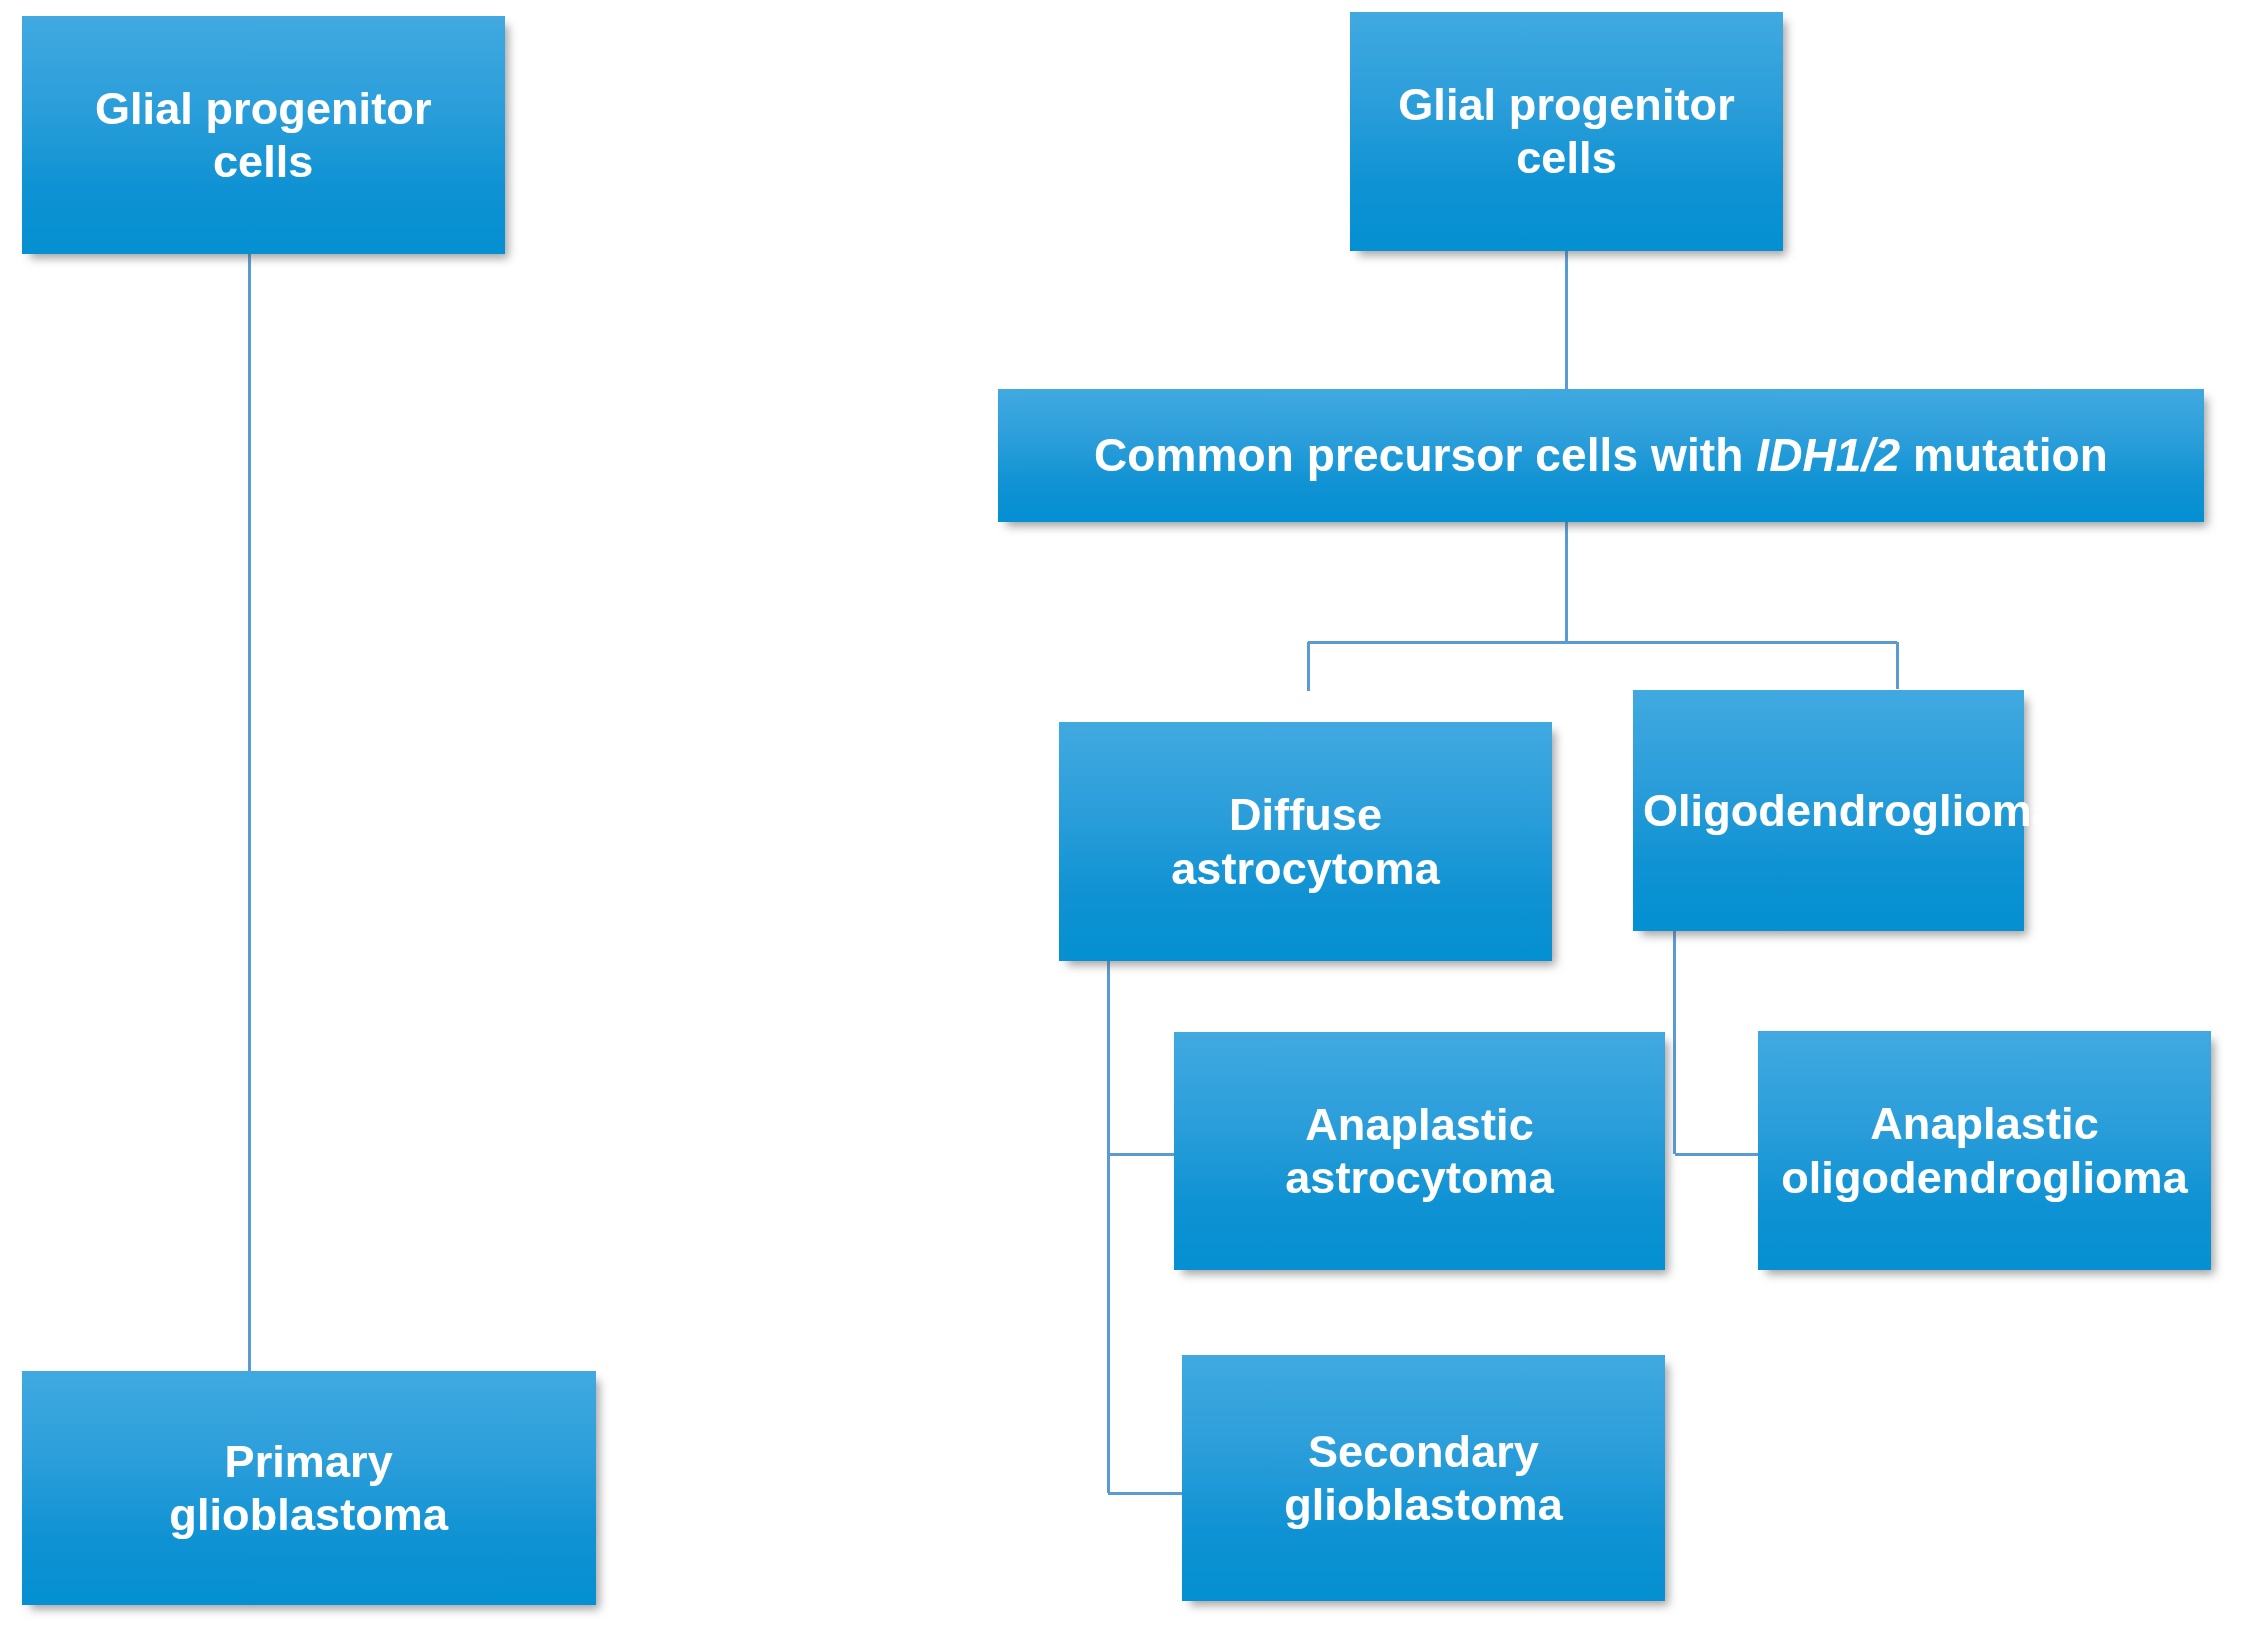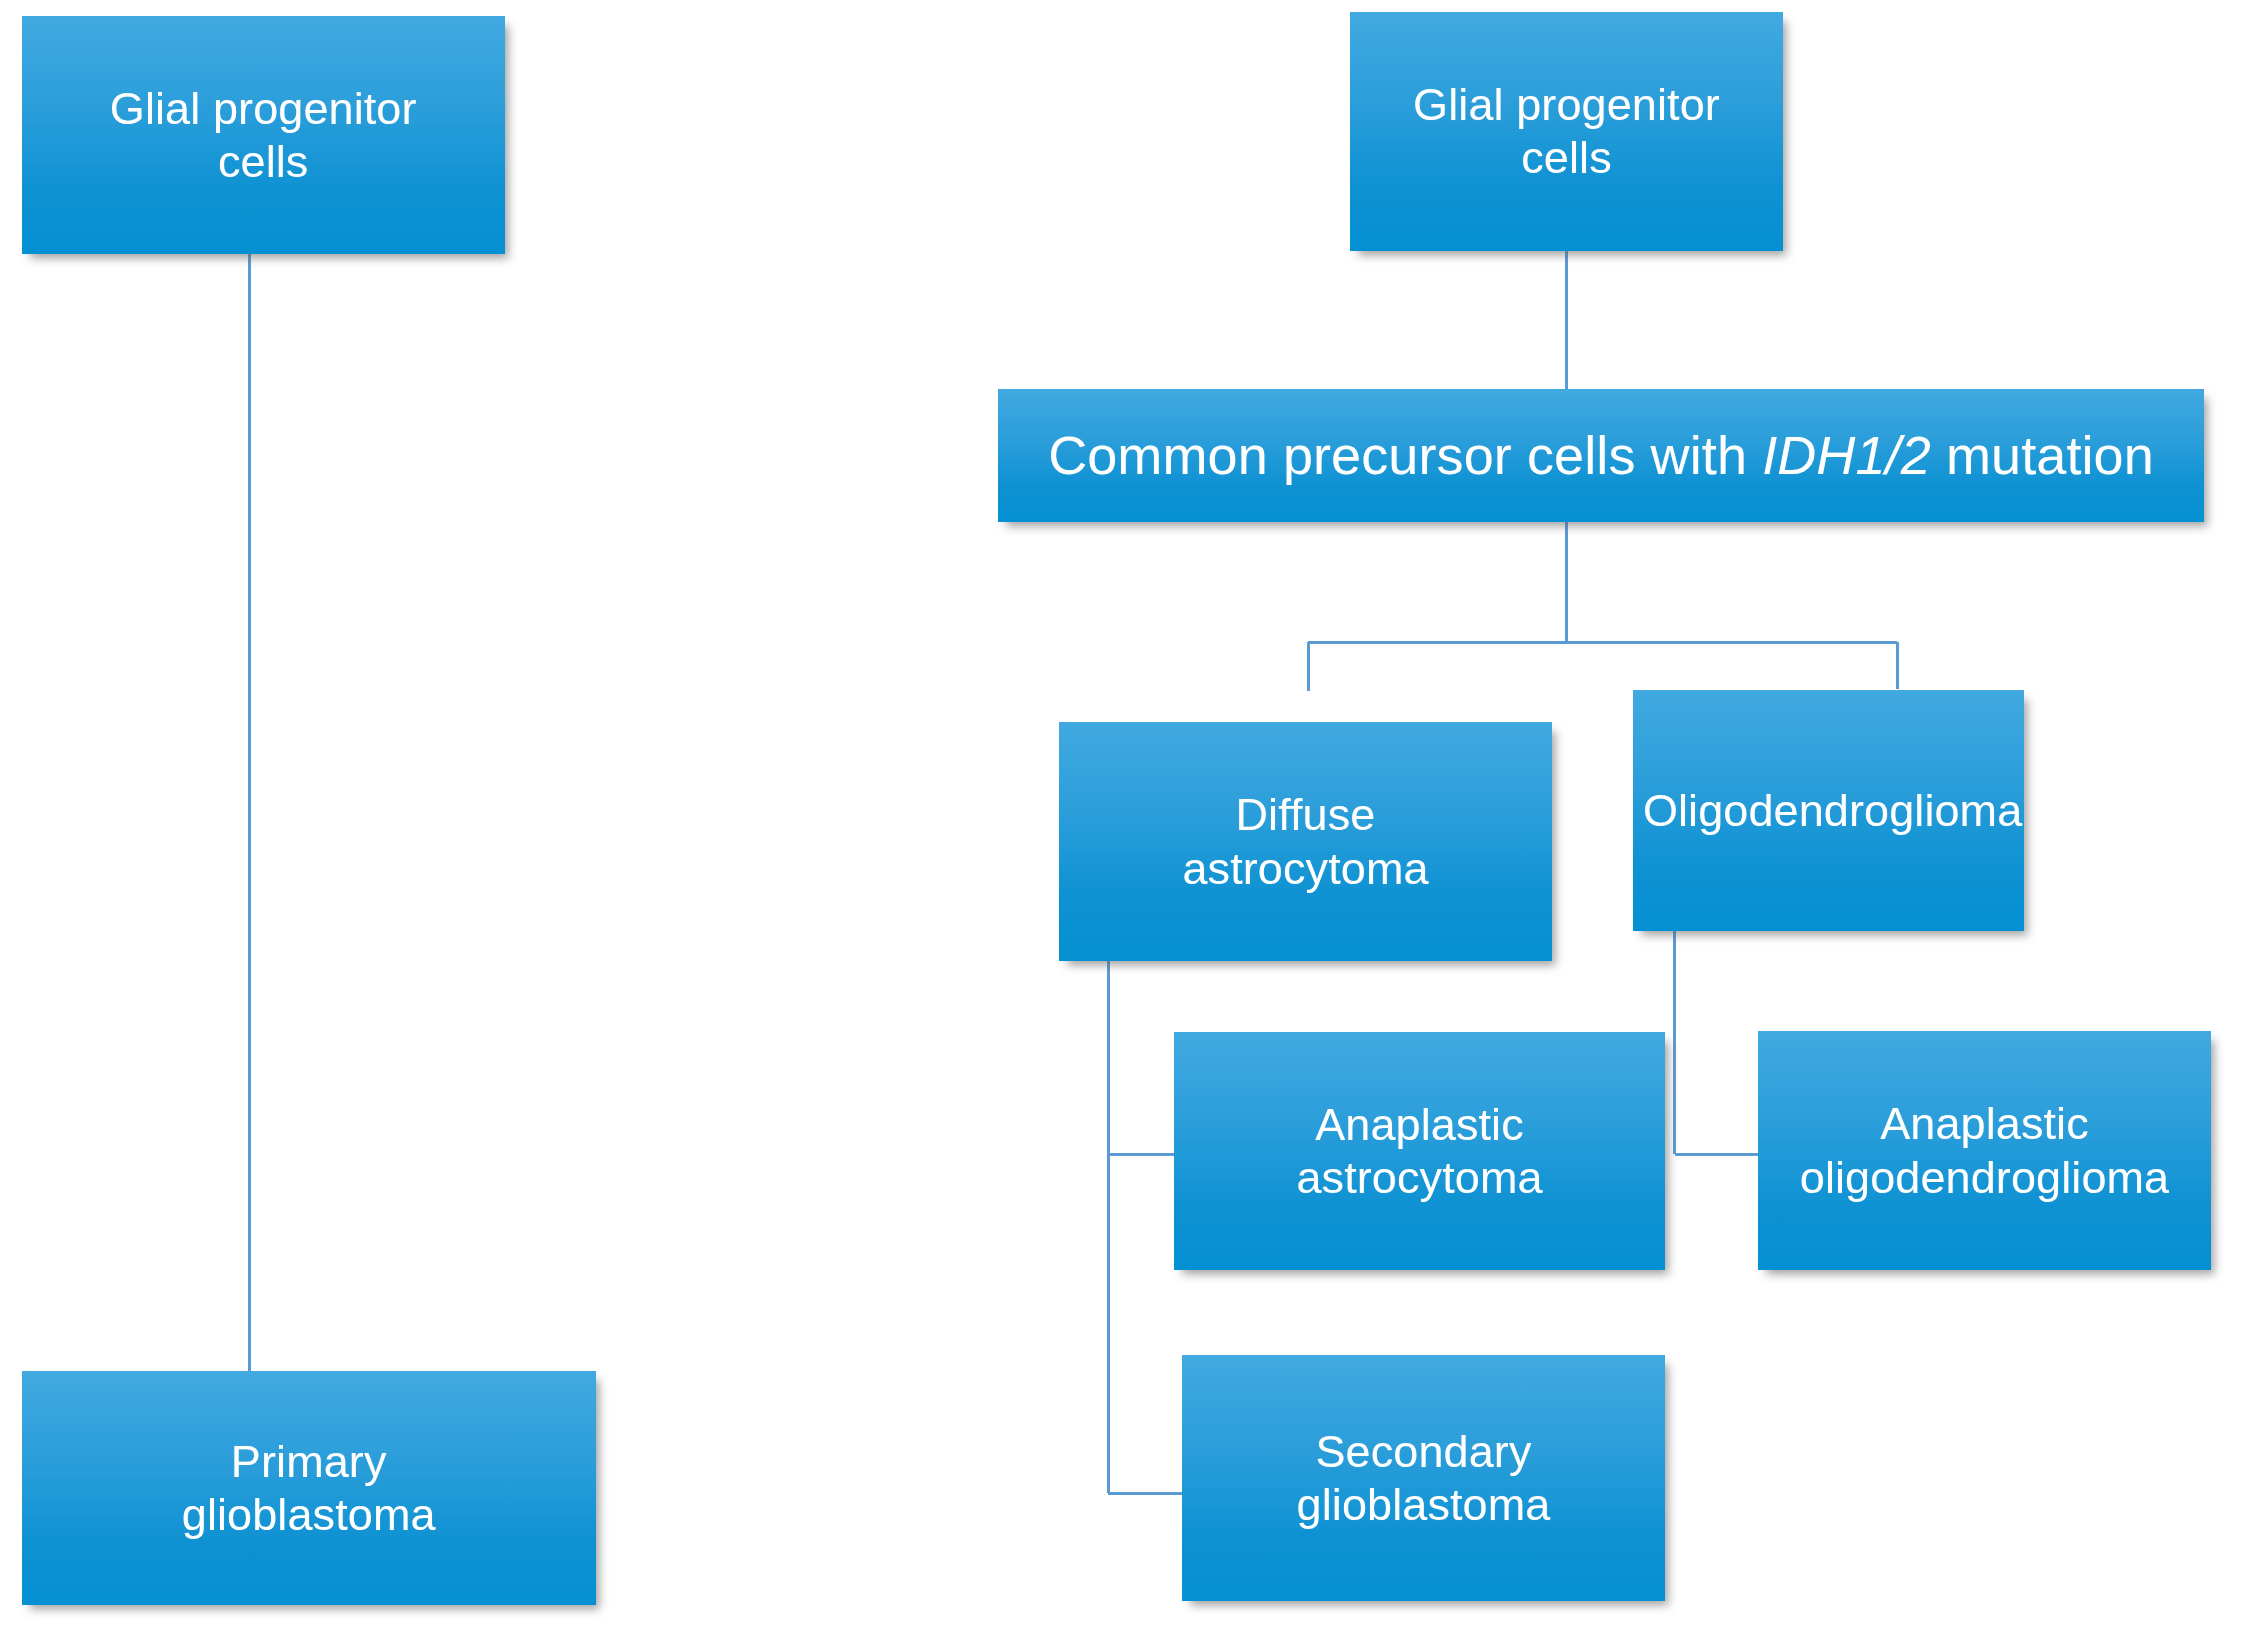--- a/index.html
+++ b/index.html
@@ -29,21 +29,21 @@
     box-sizing: border-box;
     display: flex;
     align-items: center;
     justify-content: flex-end;
     text-align: center;
     color: #ffffff;
     background: linear-gradient(to bottom, #41a9e0 0%, #2b9eda 38%, #0f92d3 72%, #0490d2 100%);
     box-shadow: 5.9px 6.9px 8.9px -2px rgba(90, 88, 88, 0.55);
     padding: 3.9px 9.9px;
     line-height: 1.18;
-    font-weight: 400;
+    font-weight: 700;
     letter-spacing: 0.1px;
     text-shadow: 0 0 1px rgba(255,255,255,0.25);
     z-index: 5;
   }
   .node .label {
     display: block;
     width: 100%;
   }
   .node em {
     font-style: italic;
@@ -85,21 +85,21 @@
   </div>
 
   <div class="node" style="left:21.7px; top:1371px; width:574px; height:234px; font-size:45px;">
     <span class="label"><span>Primary</span><br><span>glioblastoma</span></span>
   </div>
 
   <div class="node" style="left:1350px; top:11.8px; width:433px; height:239px; font-size:45px;">
     <span class="label"><span>Glial progenitor</span><br><span>cells</span></span>
   </div>
 
-  <div class="node" style="left:998px; top:389px; width:1206px; height:133px; font-size:54px;">
+  <div class="node" style="left:998px; top:389px; width:1206px; height:133px; font-size:46px;">
     <span class="label"><span>Common precursor cells with </span><em>IDH1/2</em><span> mutation</span></span>
   </div>
 
   <div class="node" style="left:1059px; top:692px; width:493px; height:239px; font-size:45px;margin-top:30px;">
     <span class="label"><span>Diffuse</span><br><span>astrocytoma</span></span>
   </div>
 
   <div class="node" style="left:1633px; top:690px; width:391px; height:241px; font-size:45px;">
     <span class="label"><span>Oligodendroglioma</span></span>
   </div>

